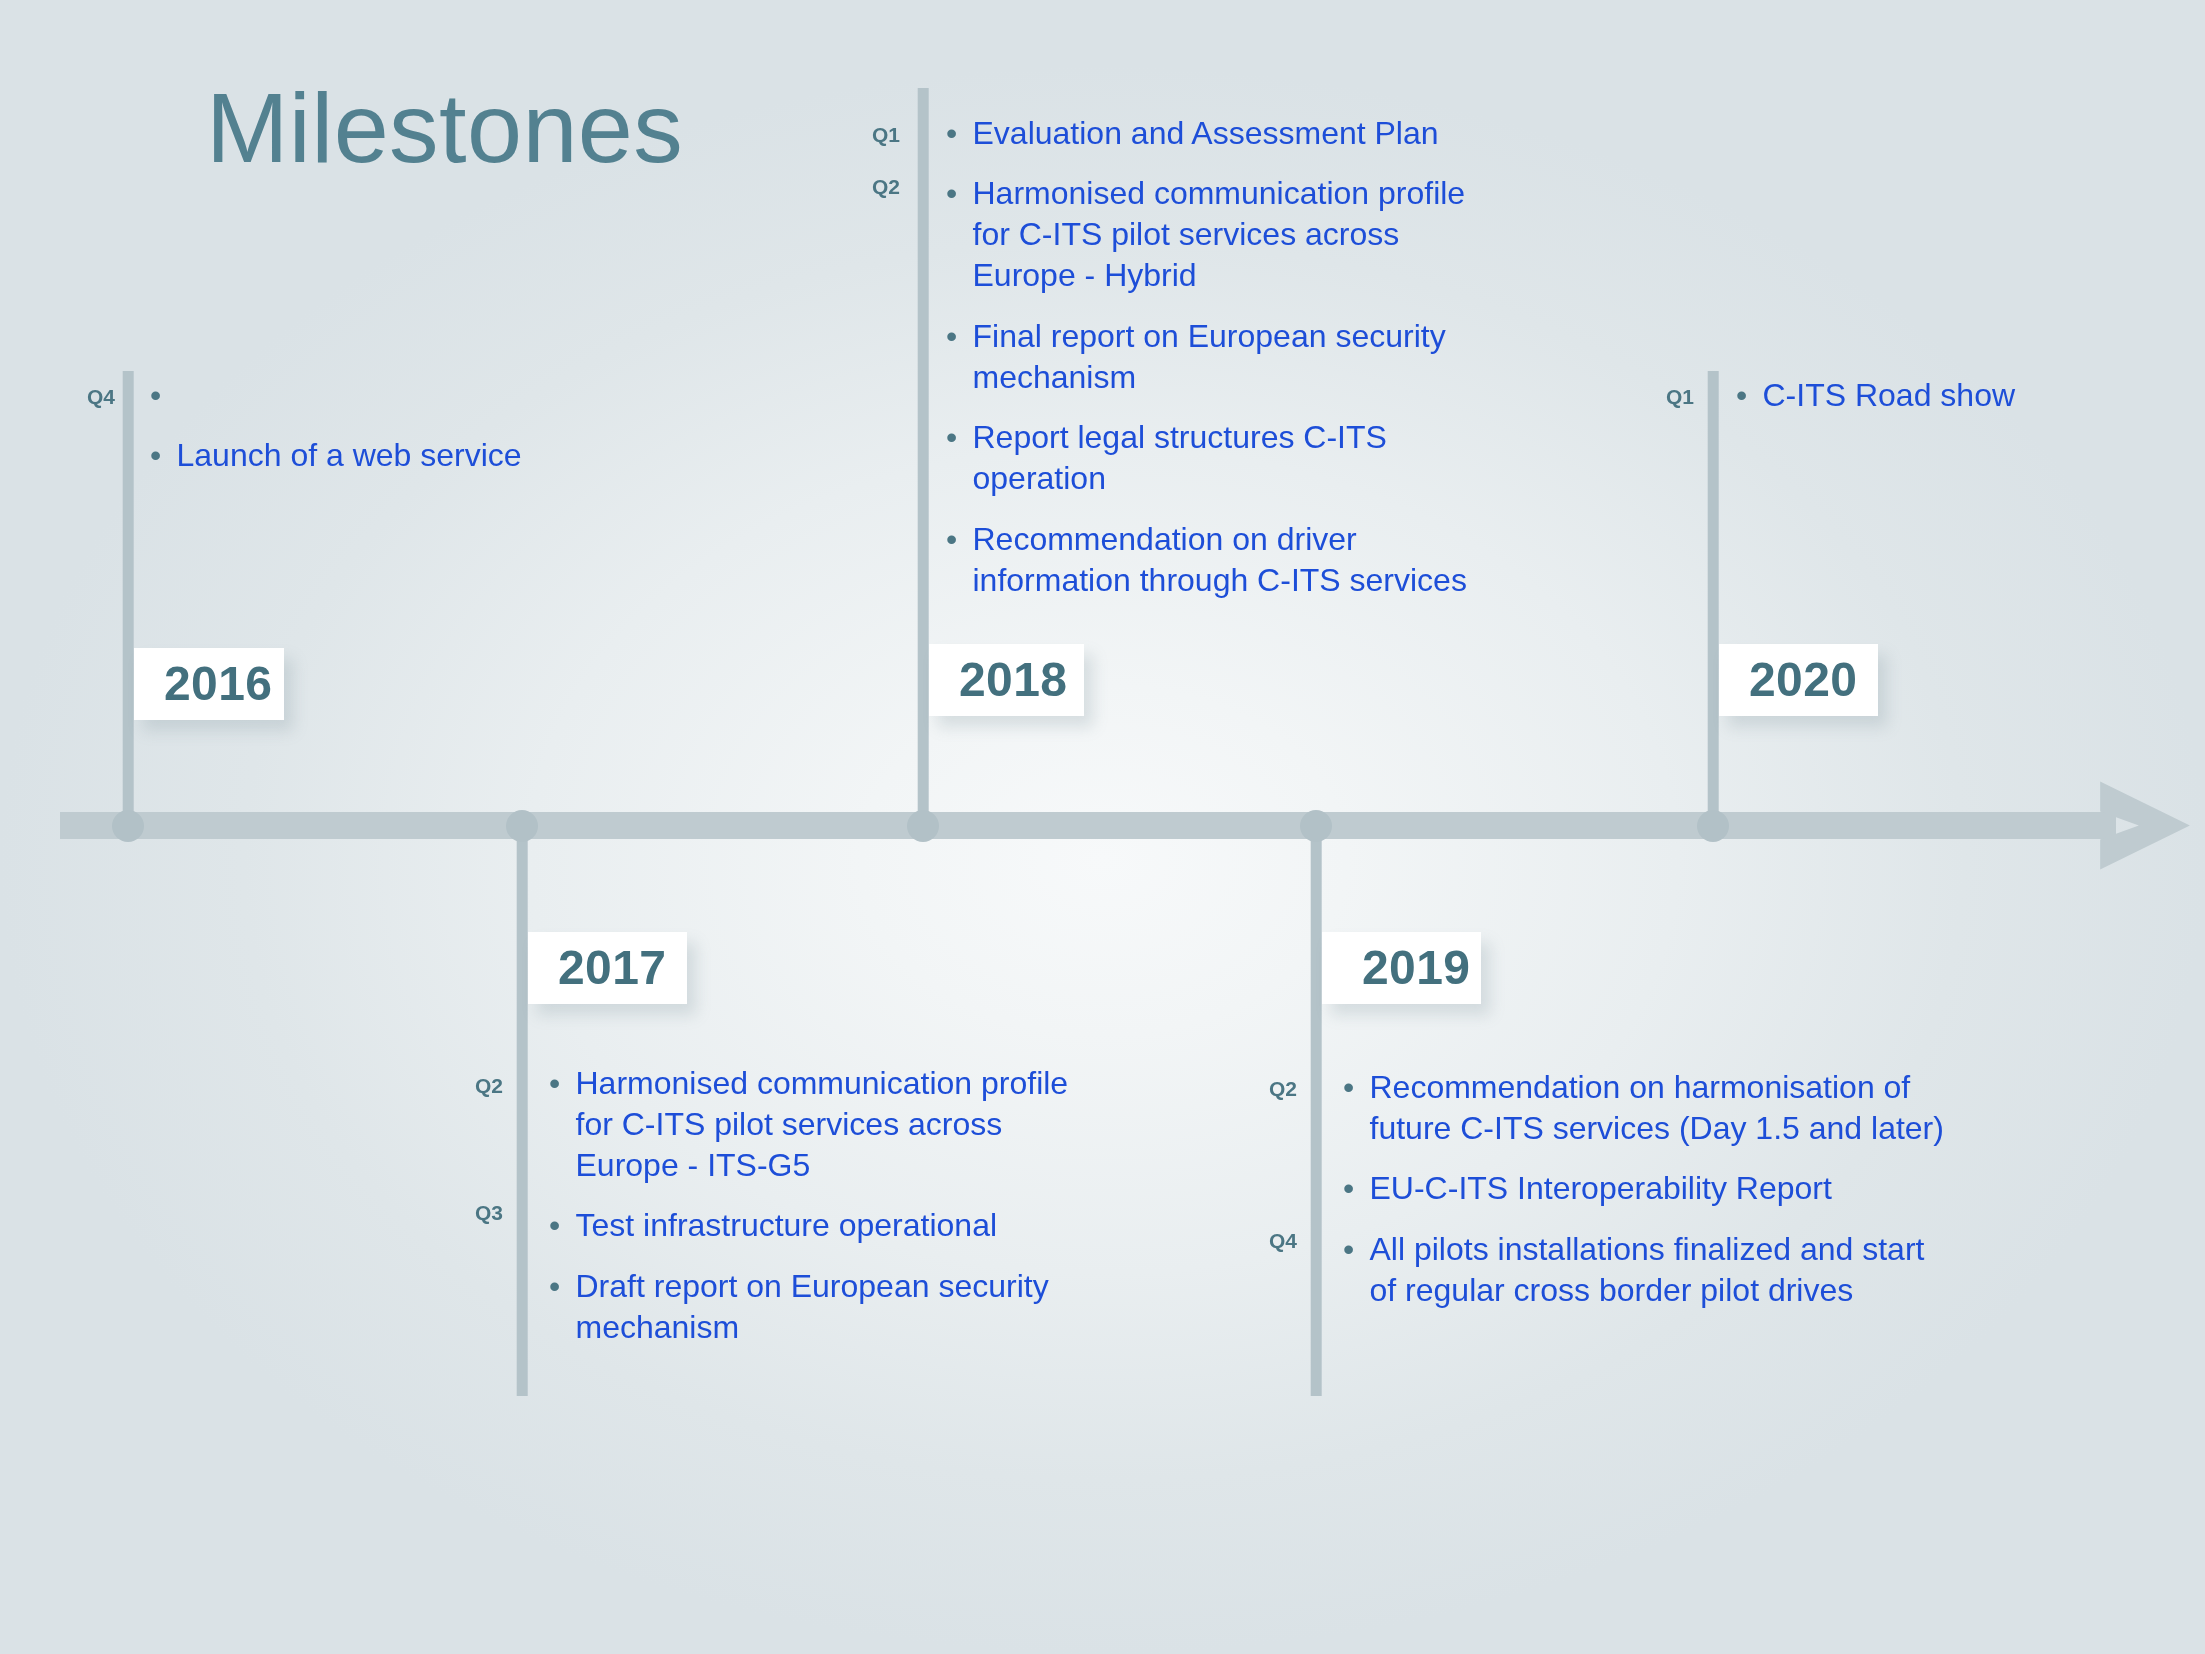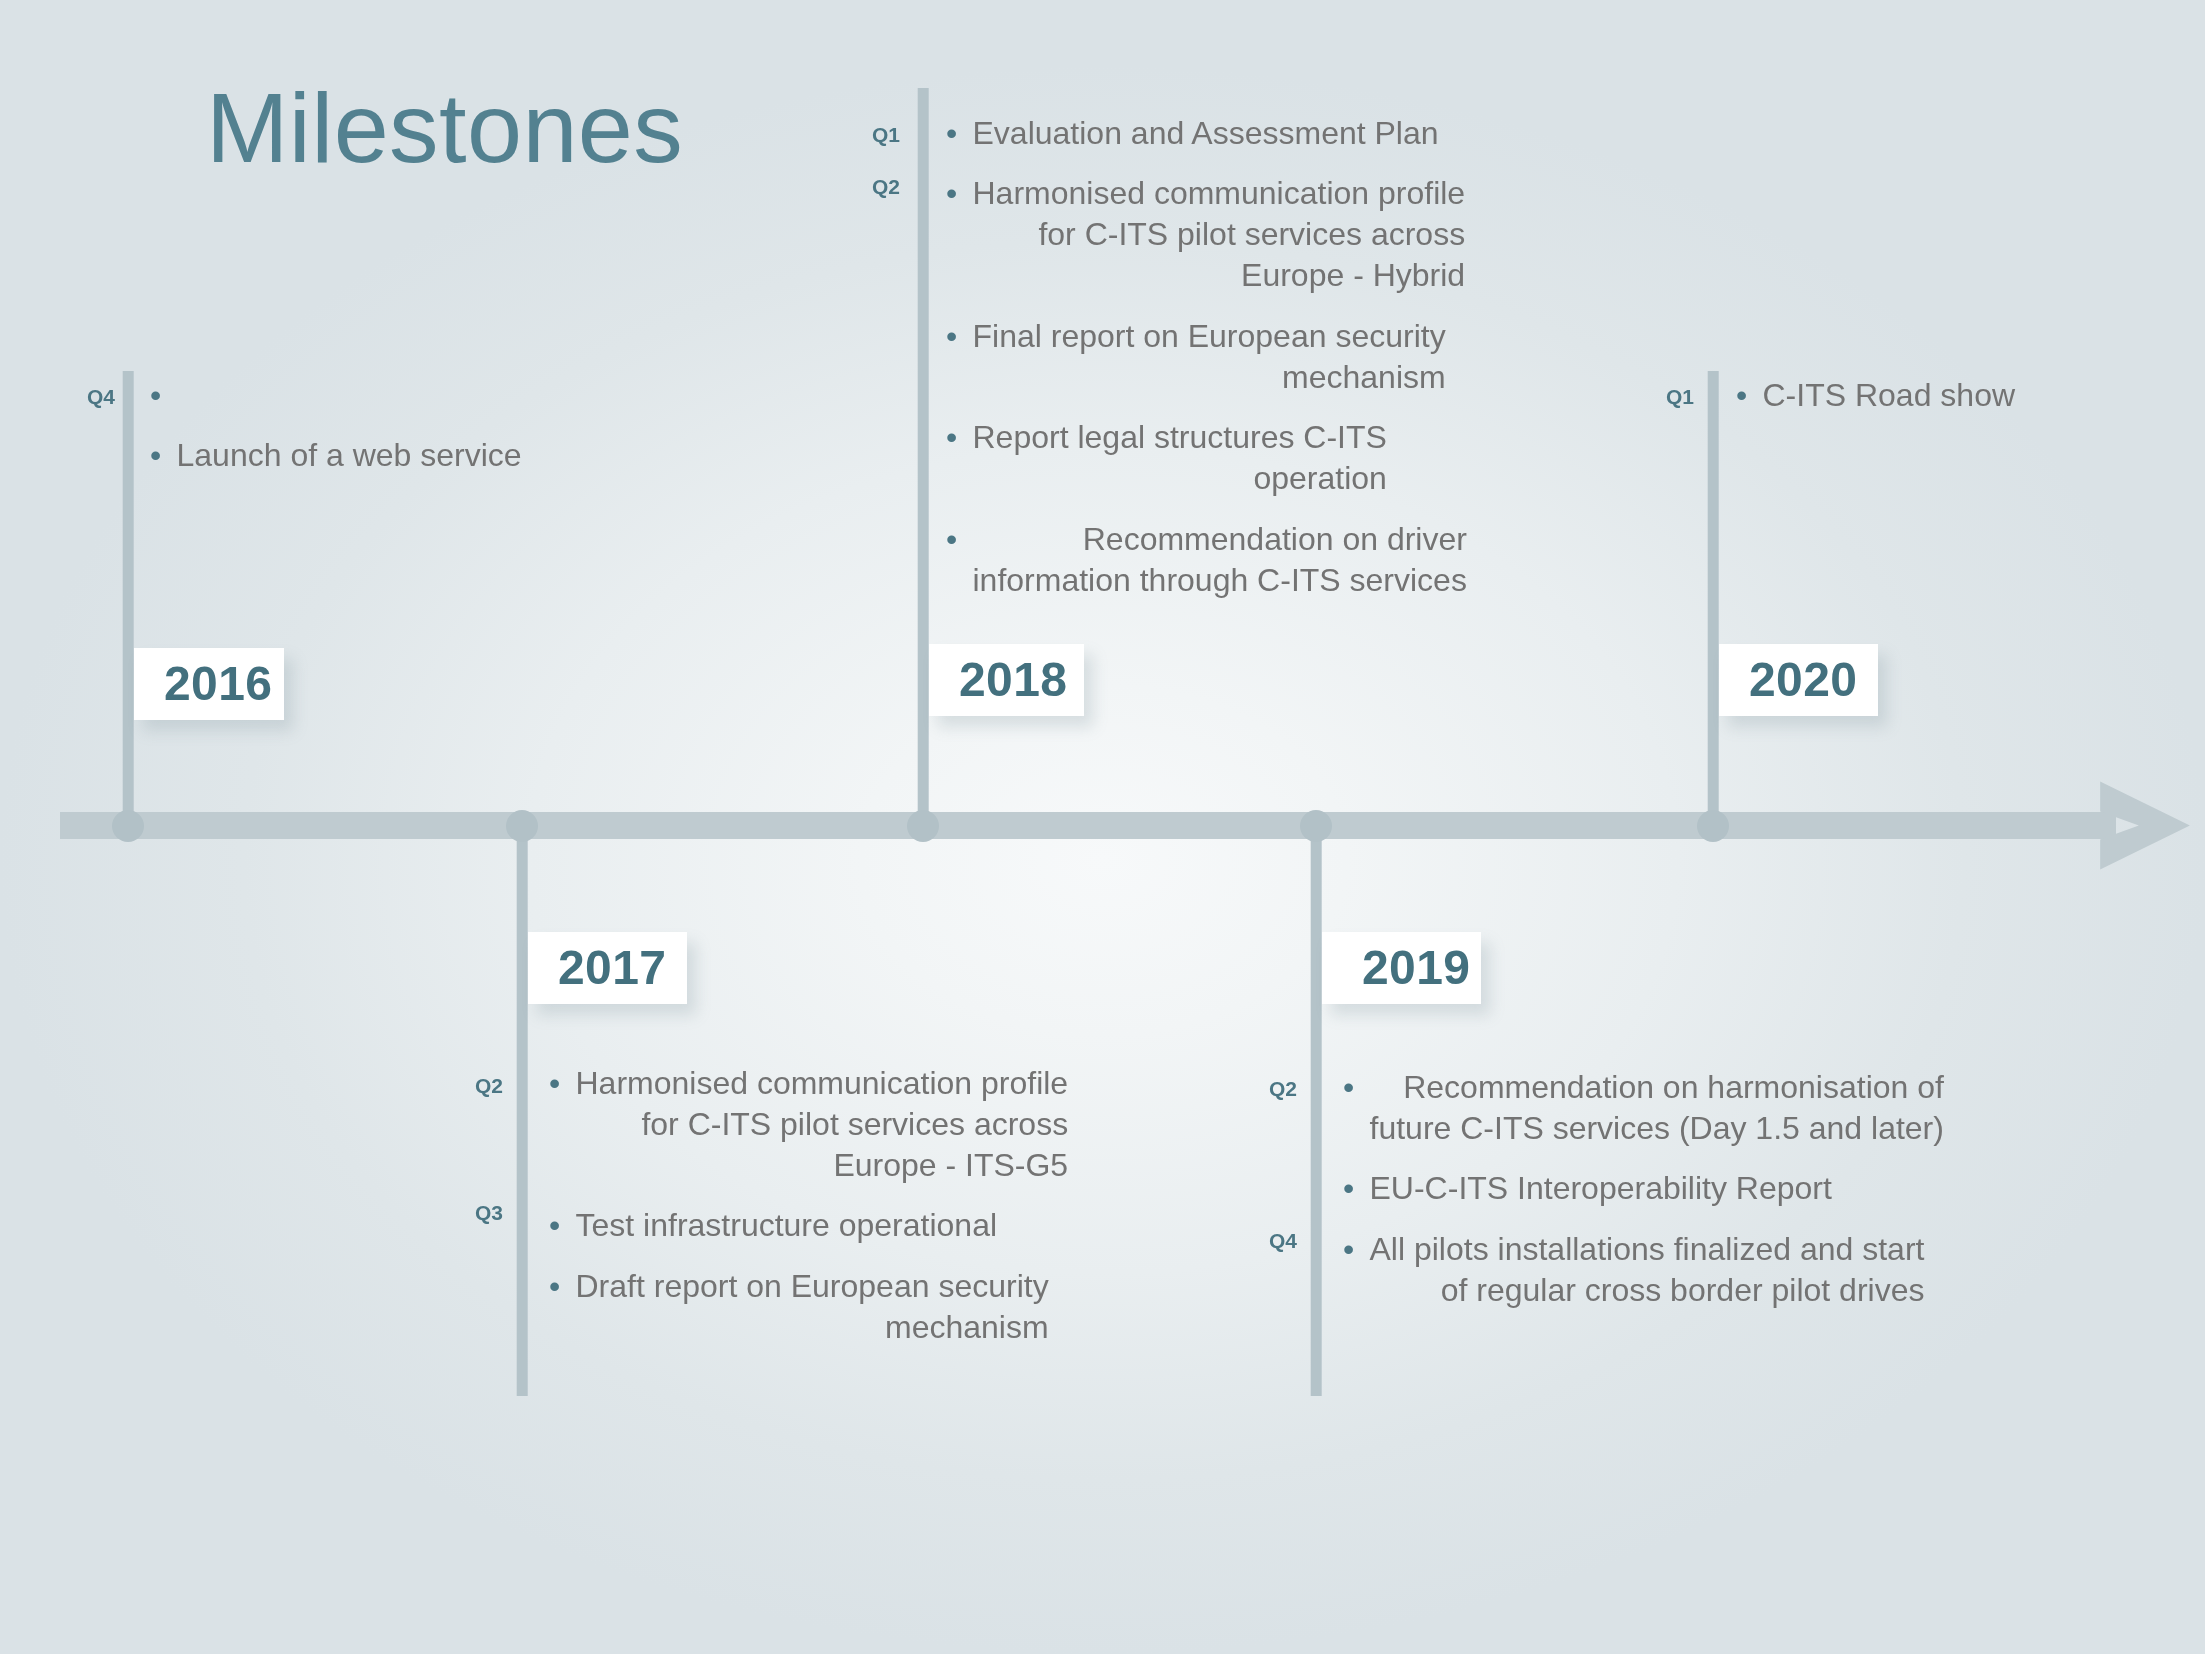--- a/index.html
+++ b/index.html
@@ -98,24 +98,23 @@
     flex:0 0 auto;
     width:26.5px;
     font-size:32px;
     line-height:41px;
     color:#4b7684;
     text-align:left;
   }
   .bullet .txt {
     font-size:32px;
     line-height:41px;
-    color:#737373;
+    color:#1d4ed8;
     font-weight:400;
     white-space:pre-line;
-    text-align:right;
   }
 </style>
 </head>
 <body>
 
 <div id="stage">
 
   <div class="title">Milestones</div>
 
   <div class="axis-bar"></div>

